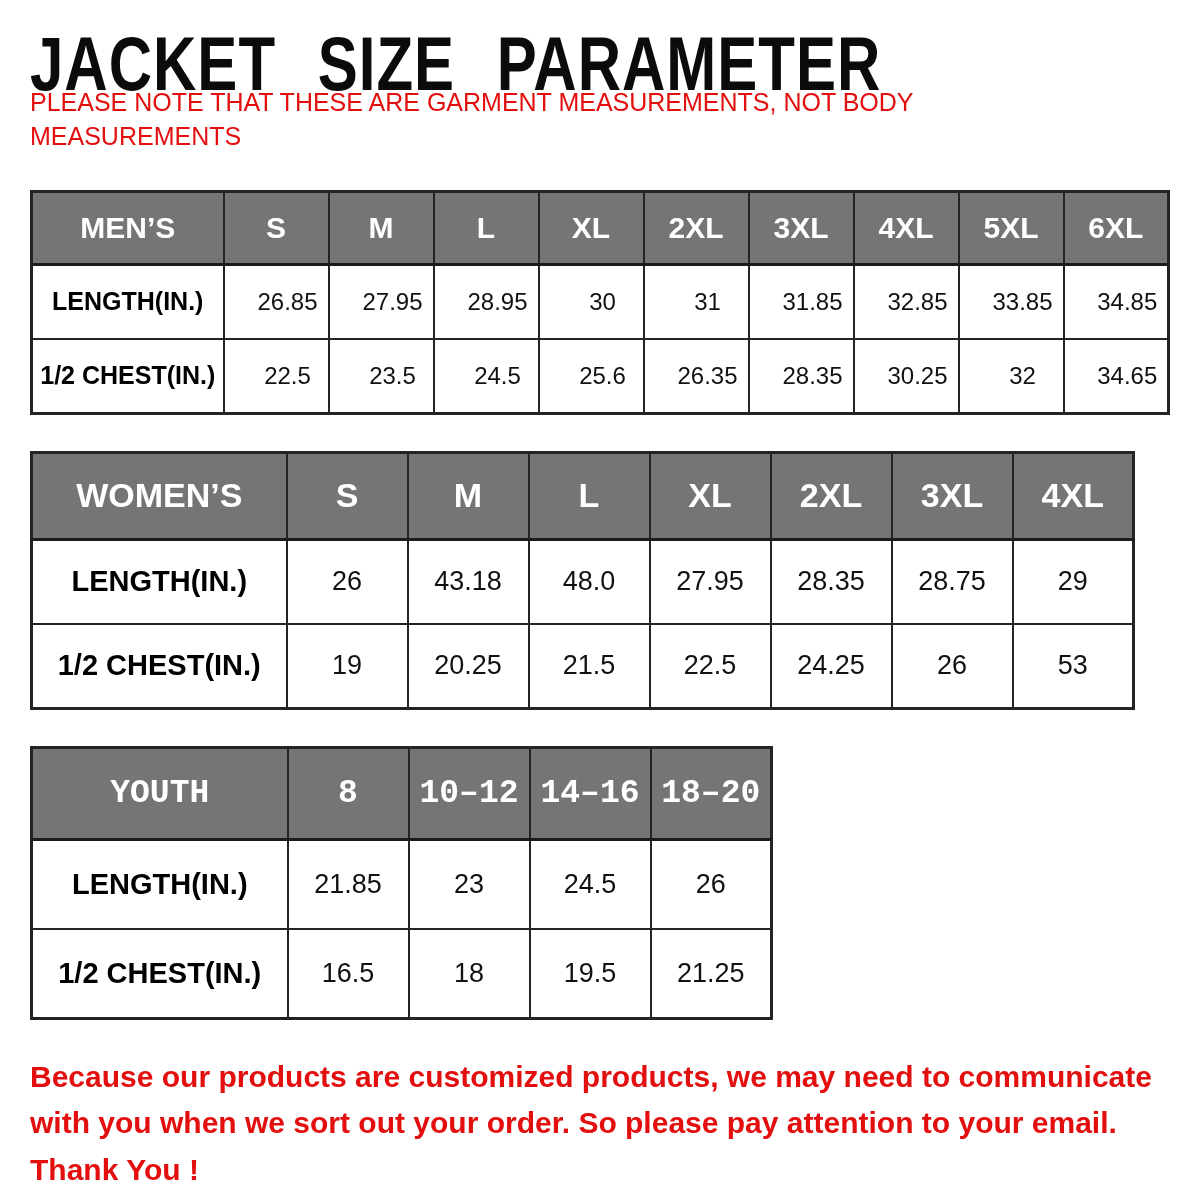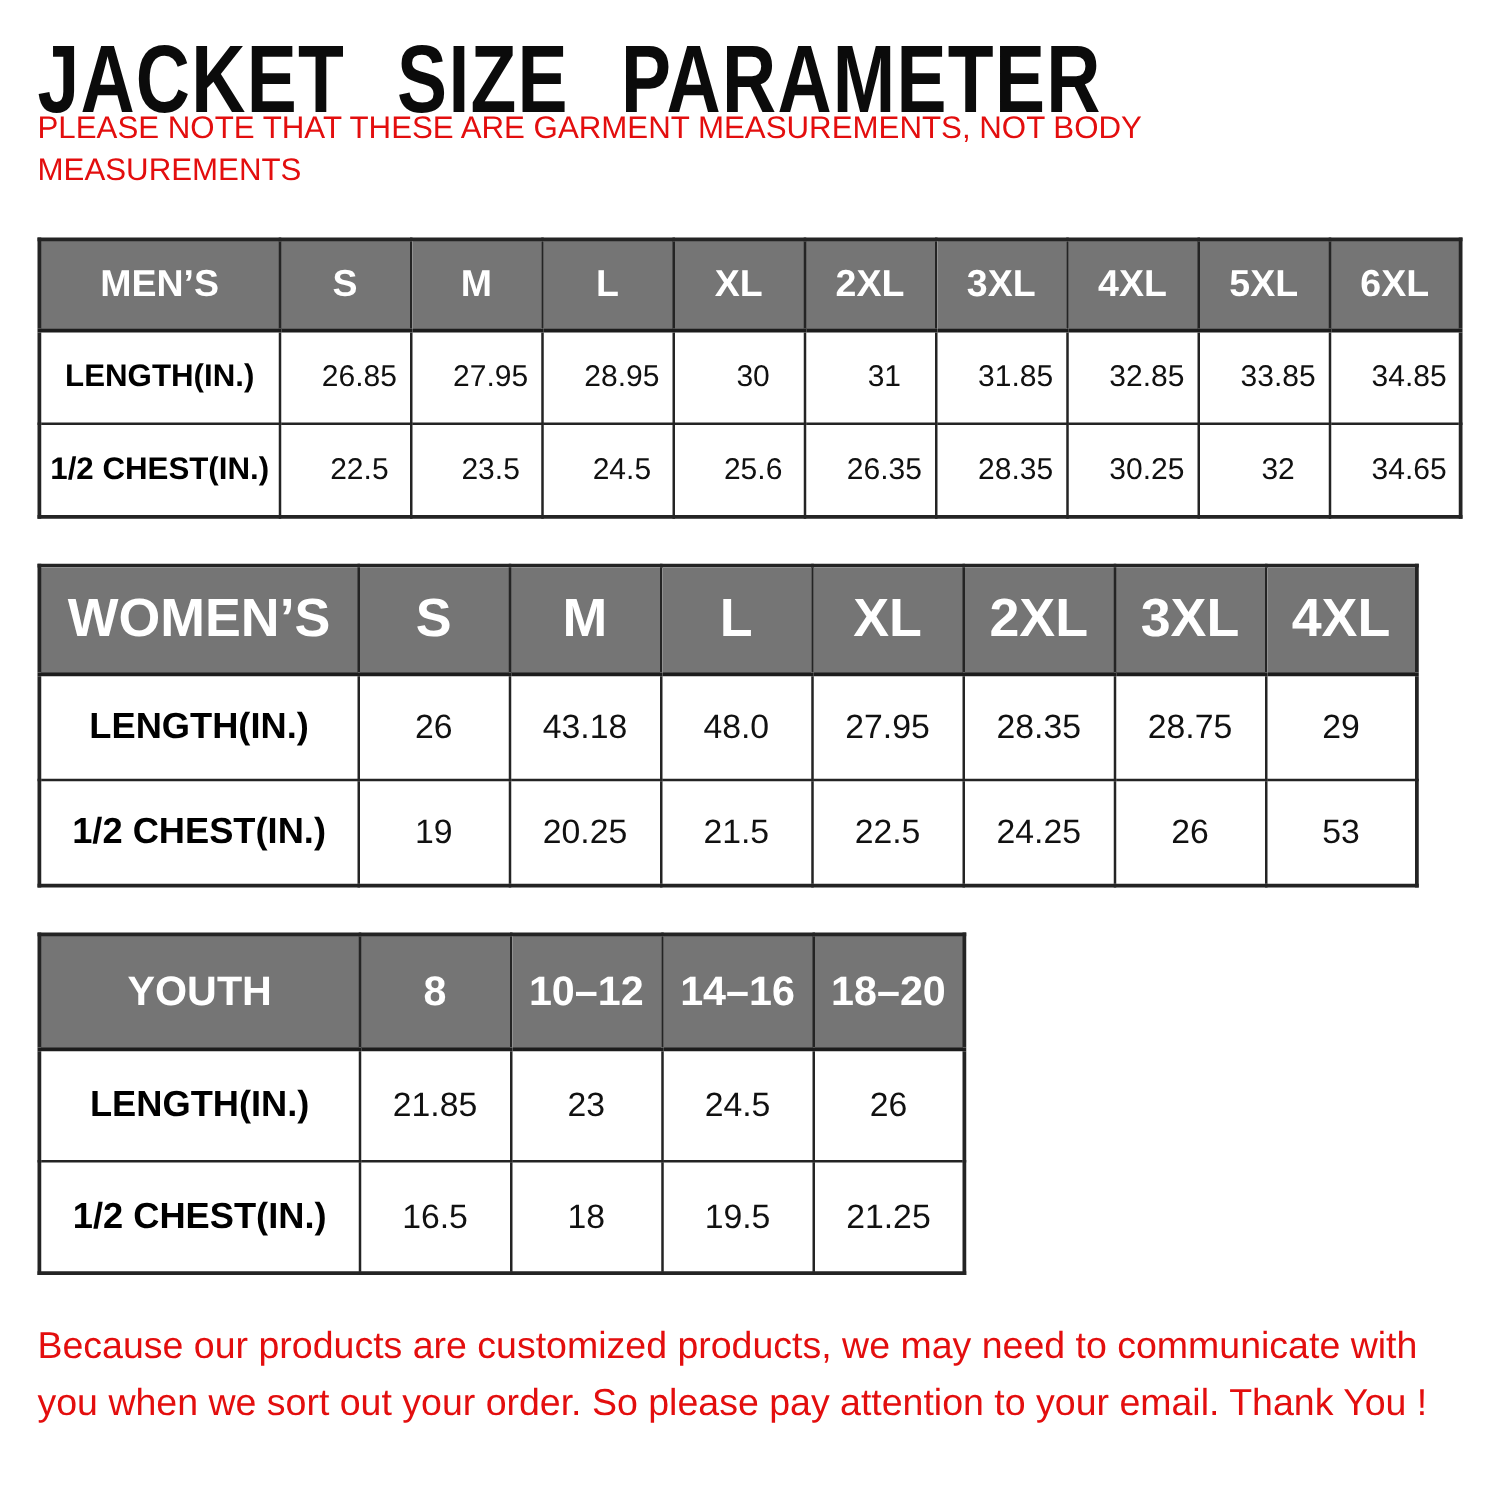--- a/index.html
+++ b/index.html
@@ -61,35 +61,35 @@
   
   .tbl-mens table { width: 1140px; }
   .tbl-mens th { height: 70px; font-size: 30px; }
   .tbl-mens td { height: 72px; }
   .tbl-mens td.row-label { font-size: 25px; }
   .tbl-mens td.value-cell { font-size: 24px; padding-left: 23px; }
   .tbl-mens col.first-col { width: 192px; }
 
   
   .tbl-womens table { width: 1105px; }
-  .tbl-womens th { height: 84px; font-size: 43px; }
+  .tbl-womens th { height: 84px; font-size: 34px; }
   .tbl-womens td { height: 82px; }
   .tbl-womens td.row-label { font-size: 29px; }
   .tbl-womens td.value-cell { font-size: 27px; }
   .tbl-womens col.first-col { width: 255px; }
 
   
   .tbl-youth table { width: 743px; }
-  .tbl-youth th { height: 89px; font-size: 33px; }
+  .tbl-youth th { height: 89px; font-size: 33px; font-family: Liberation Mono, monospace; }
   .tbl-youth td { height: 87px; }
   .tbl-youth td.row-label { font-size: 29px; }
   .tbl-youth td.value-cell { font-size: 27px; margin-top: 23px; }
   .tbl-youth col.first-col { width: 256px; }
 
-  .footer { margin-top: 34px; color: #e30e0e; }
+  .footer { margin-top: 34px; color: #e30e0e; font-weight: bold; }
   .footer-para1 {
     margin: 0;
     max-width: 1150px;
     font-size: 30px;
     line-height: 1.55;
   }
 </style>
 </head>
 <body>
 

